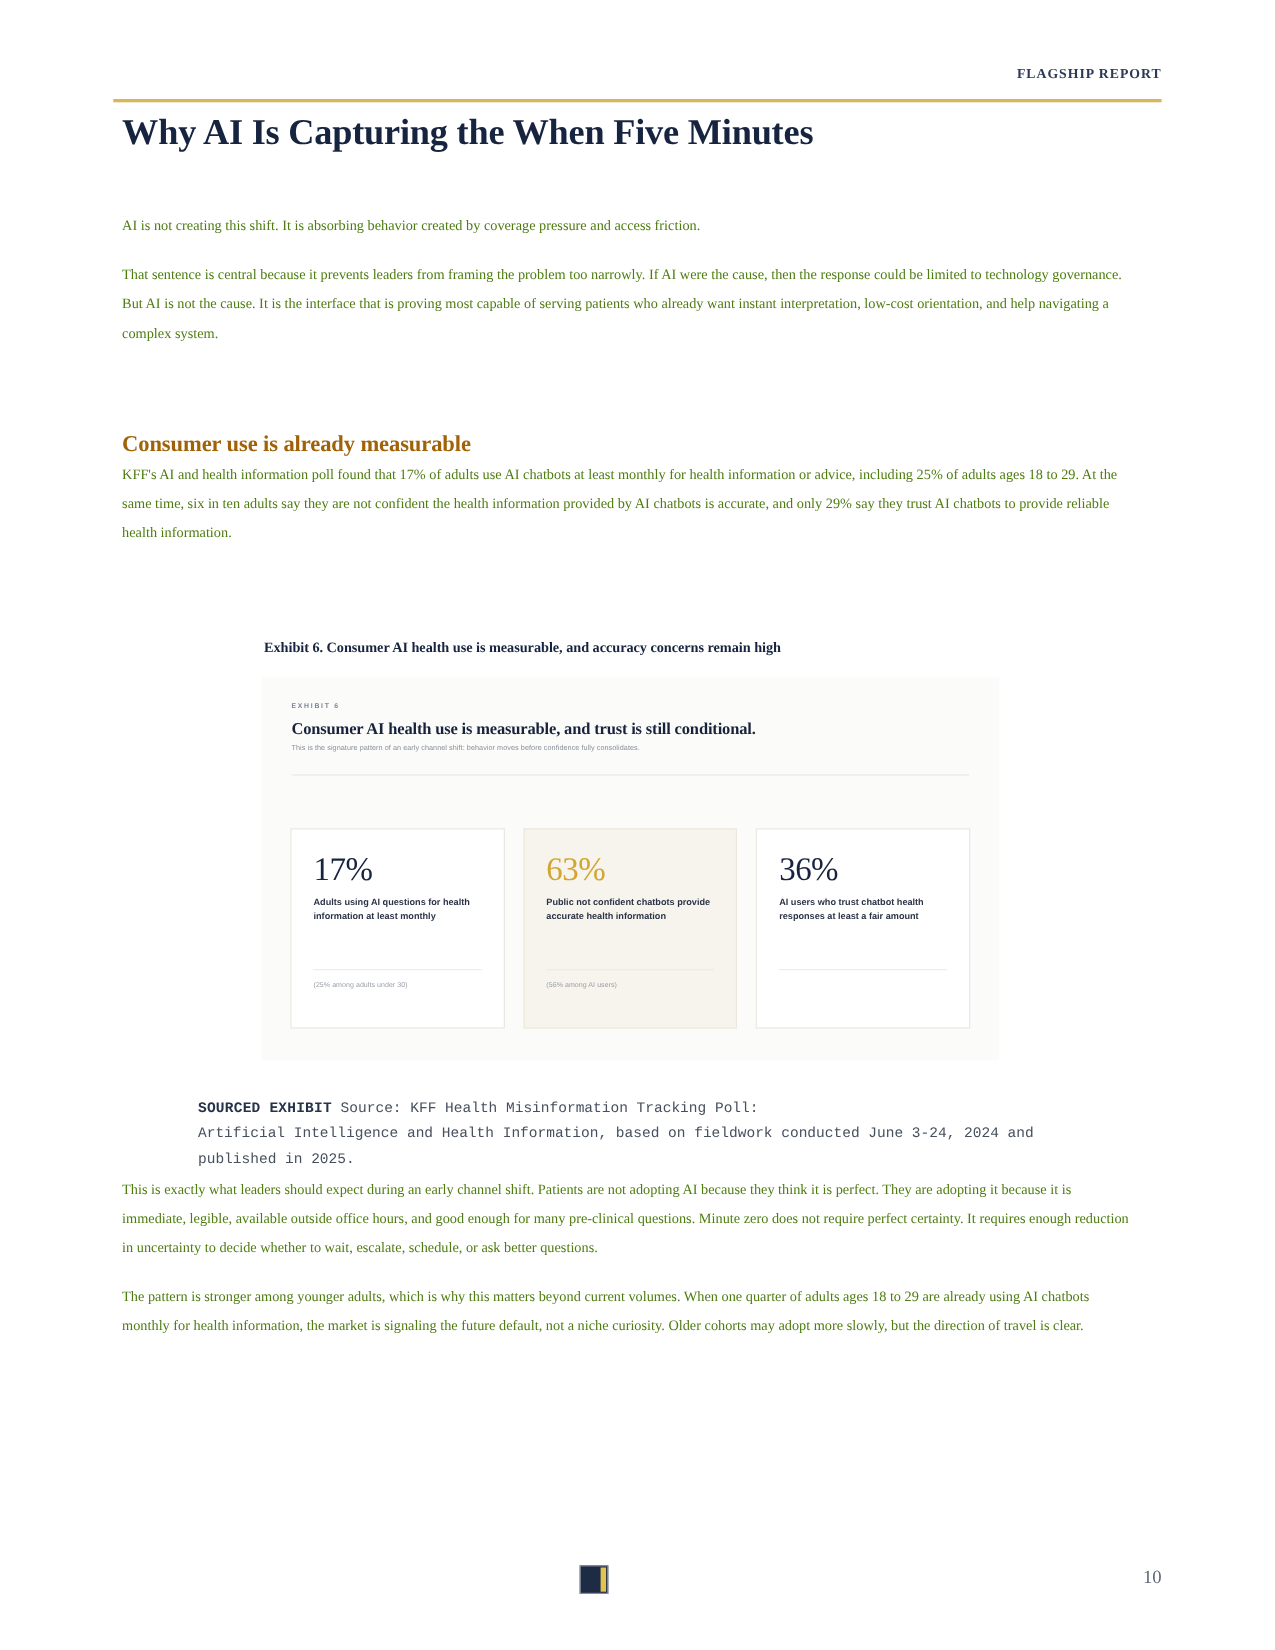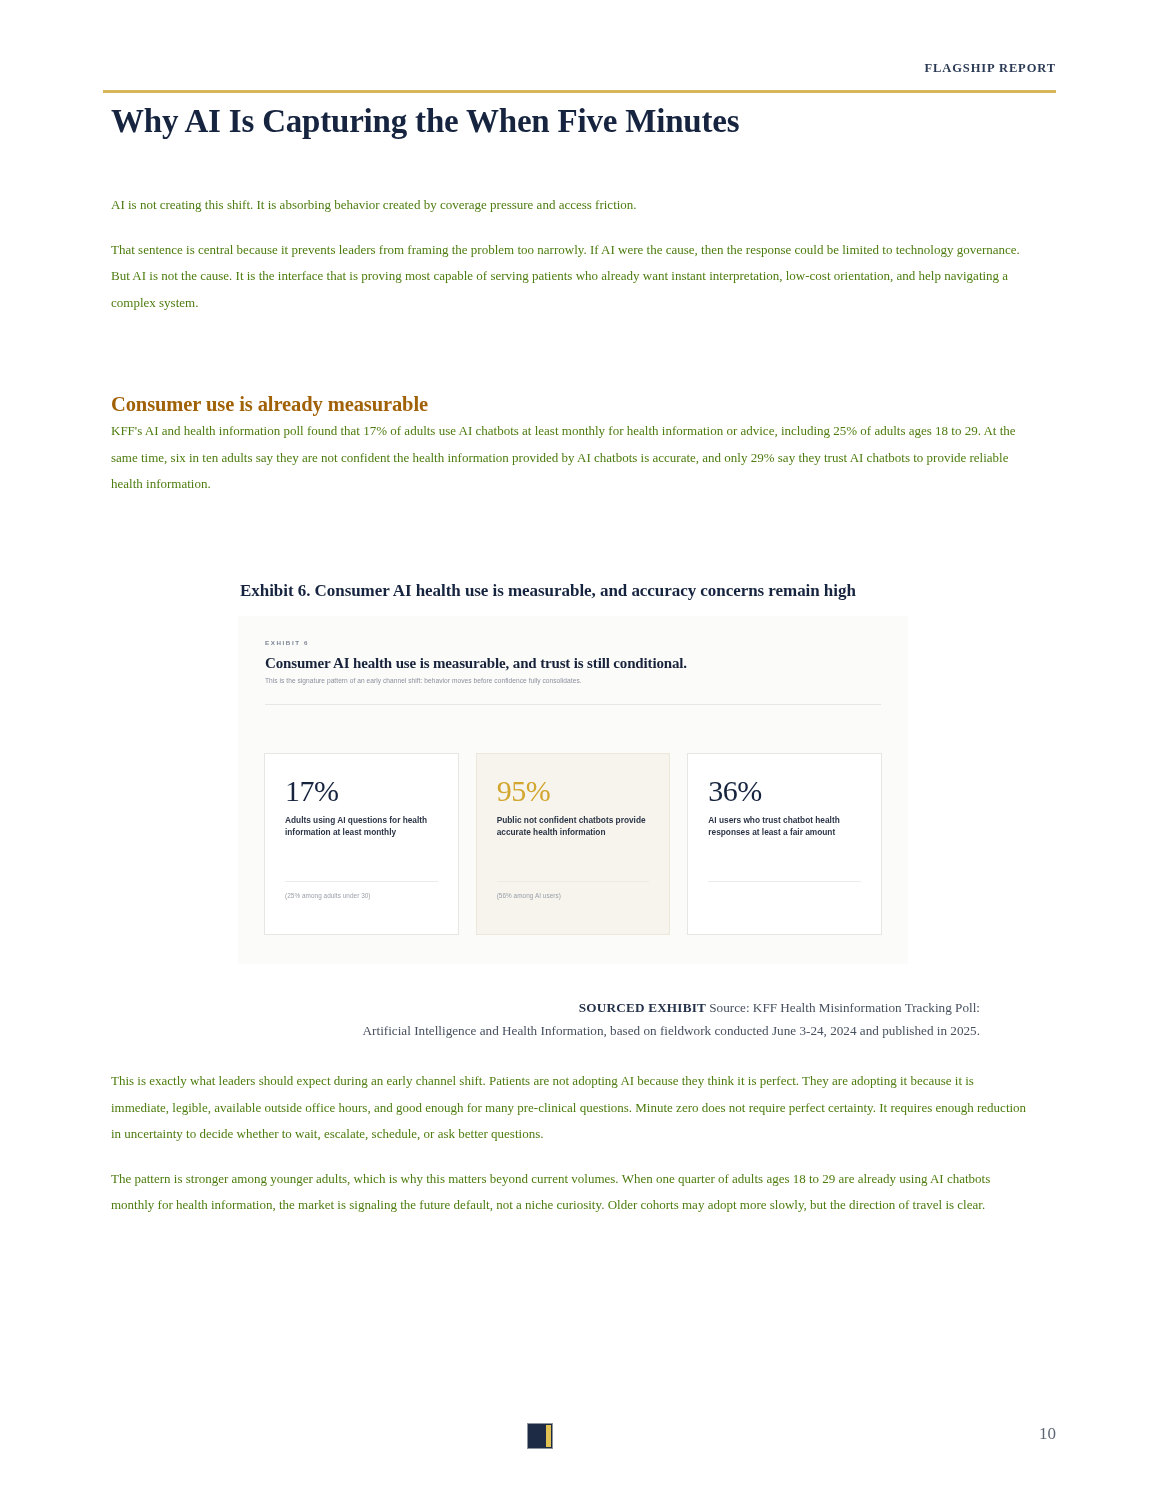--- a/index.html
+++ b/index.html
@@ -85,21 +85,21 @@
   #closing-block { top: 1068px; }
 
   
   .exhibit-title {
     position: absolute;
     left: 240px;
     top: 581px;
     width: 700px;
     font-family: "Liberation Serif", serif;
     font-weight: bold;
-    font-size: 17px;
+    font-size: 13px;
     color: #16243f;
     letter-spacing: -0.05px;
   }
 
   
   .exhibit-panel {
     position: absolute;
     left: 238px;
     top: 616px;
     width: 670px;
@@ -205,22 +205,22 @@
     color: #9aa0aa;
     letter-spacing: 0.05px;
   }
 
   
   .source-cap {
     position: absolute;
     left: 180px;
     top: 996px;
     width: 800px;
-    text-align: right;
-    font-family: Liberation Serif, serif;
+    text-align: left;
+    font-family: Liberation Mono, monospace;
     font-size: 13.2px;
     line-height: 23px;
     color: #46505f;
   }
   .source-cap .lbl {
     font-weight: bold;
     color: #26324a;
     letter-spacing: 0.2px;
   }
 
@@ -283,21 +283,21 @@
     <div class="ex-divider"></div>
 
     <div class="cards">
       <div class="stat-card">
         <div class="stat-value">17%</div>
         <div class="stat-label">Adults using AI questions for health information at least monthly</div>
         <div class="card-rule"></div>
         <div class="stat-note">(25% among adults under 30)</div>
       </div>
       <div class="stat-card tinted">
-        <div class="stat-value">95%</div>
+        <div class="stat-value">63%</div>
         <div class="stat-label">Public not confident chatbots provide accurate health information</div>
         <div class="card-rule"></div>
         <div class="stat-note">(56% among AI users)</div>
       </div>
       <div class="stat-card">
         <div class="stat-value">36%</div>
         <div class="stat-label">AI users who trust chatbot health responses at least a fair amount</div>
         <div class="card-rule"></div>
         <div class="stat-note"></div>
       </div>

